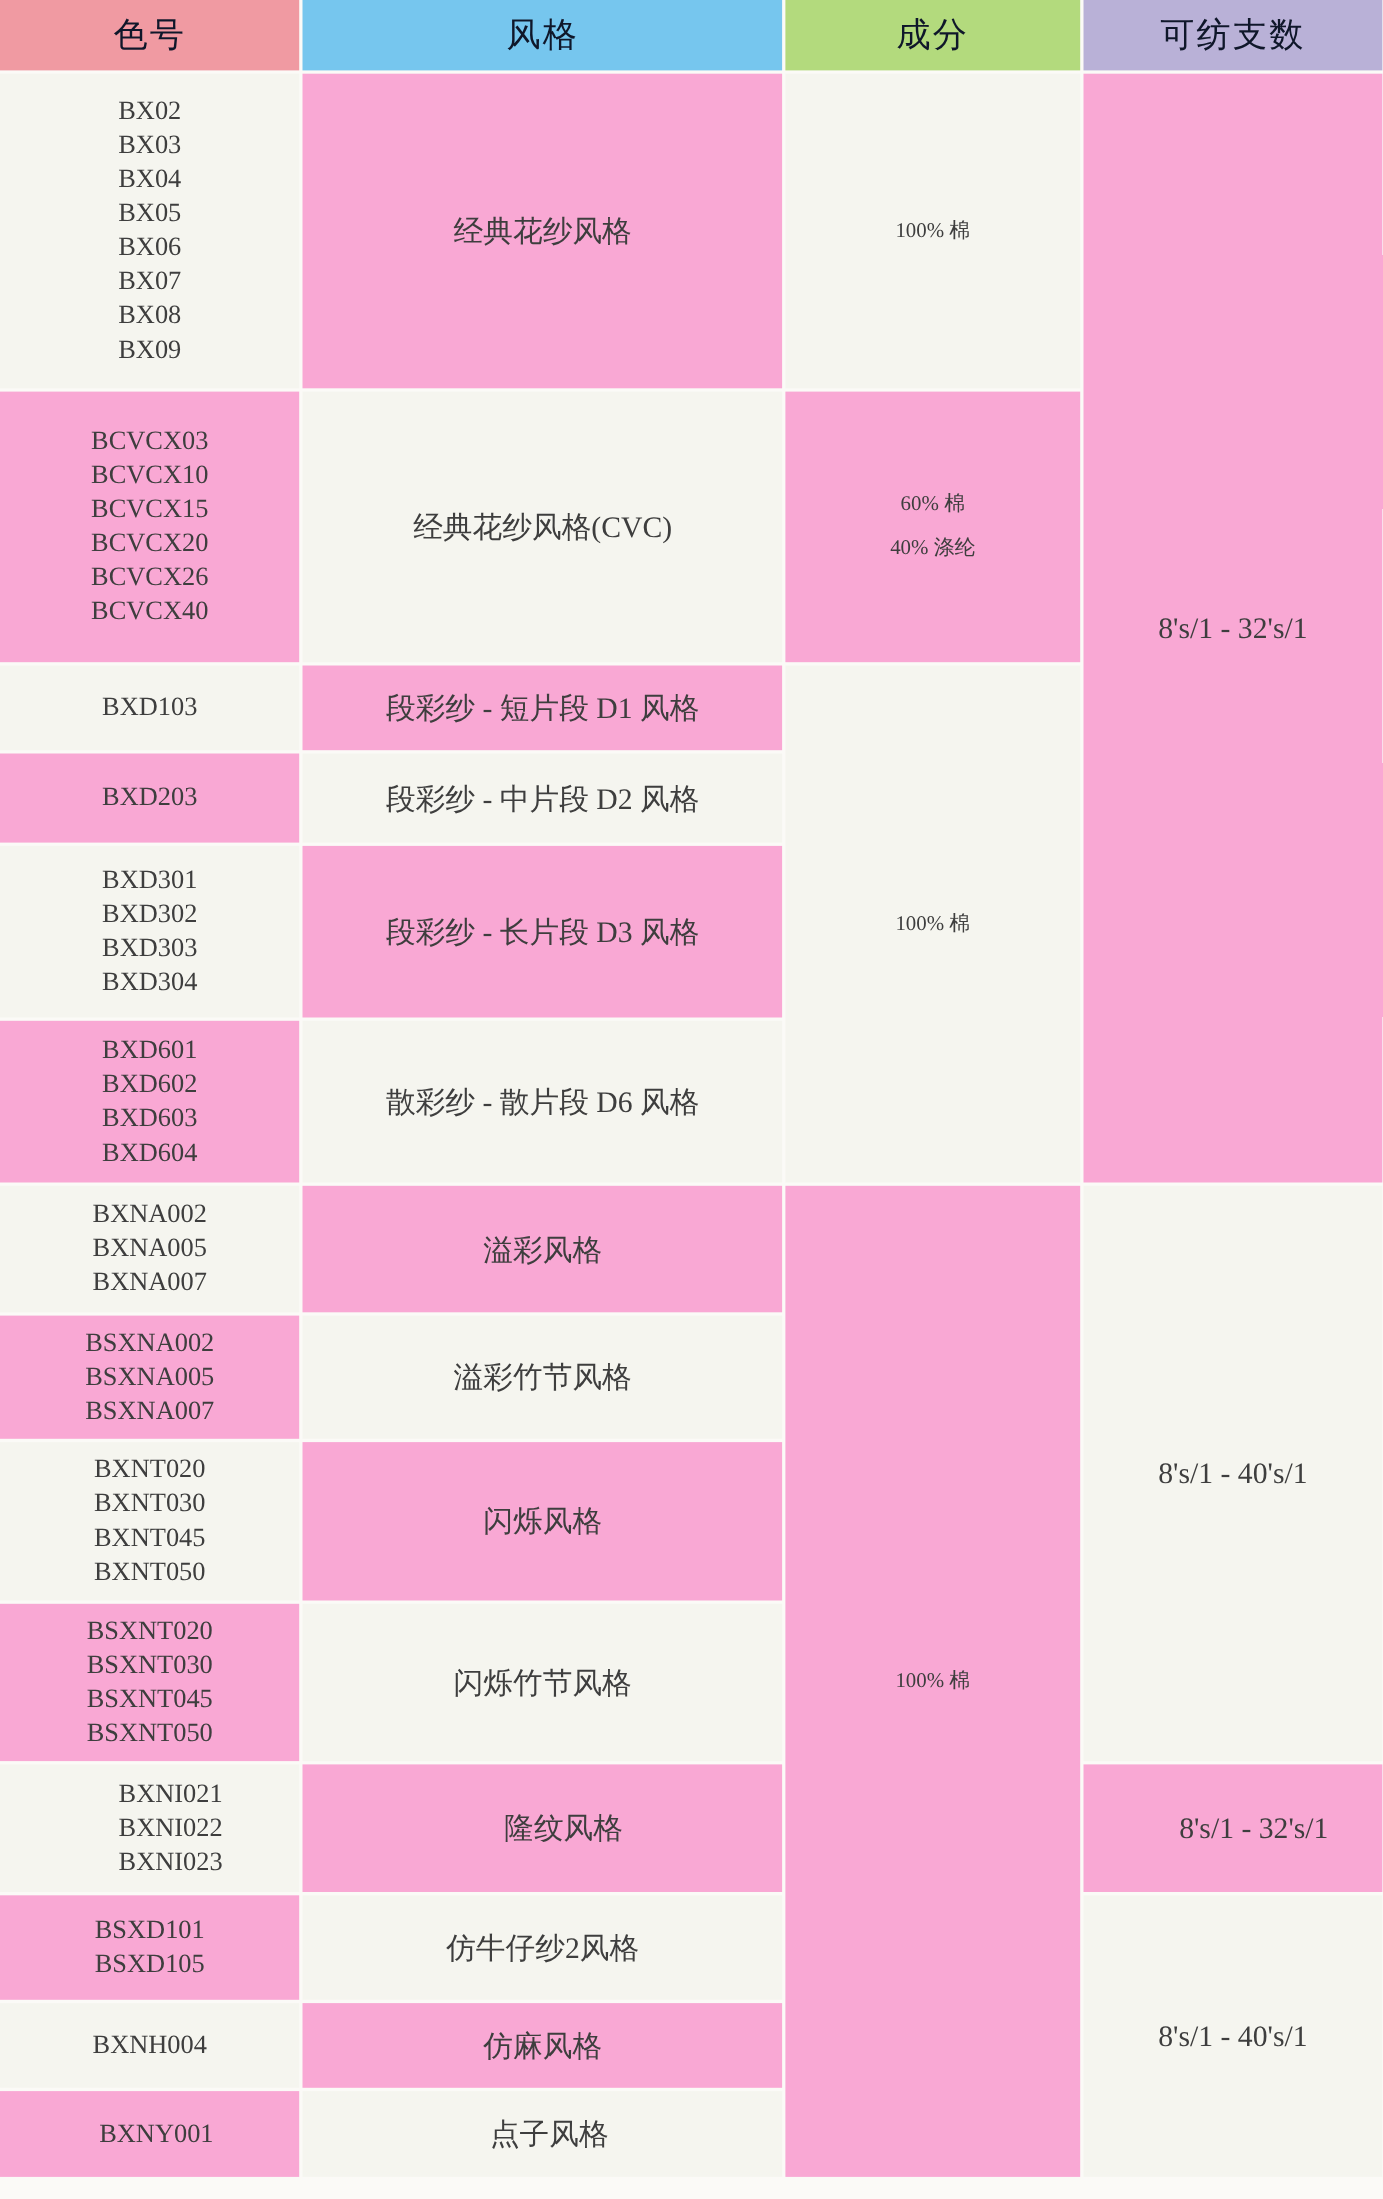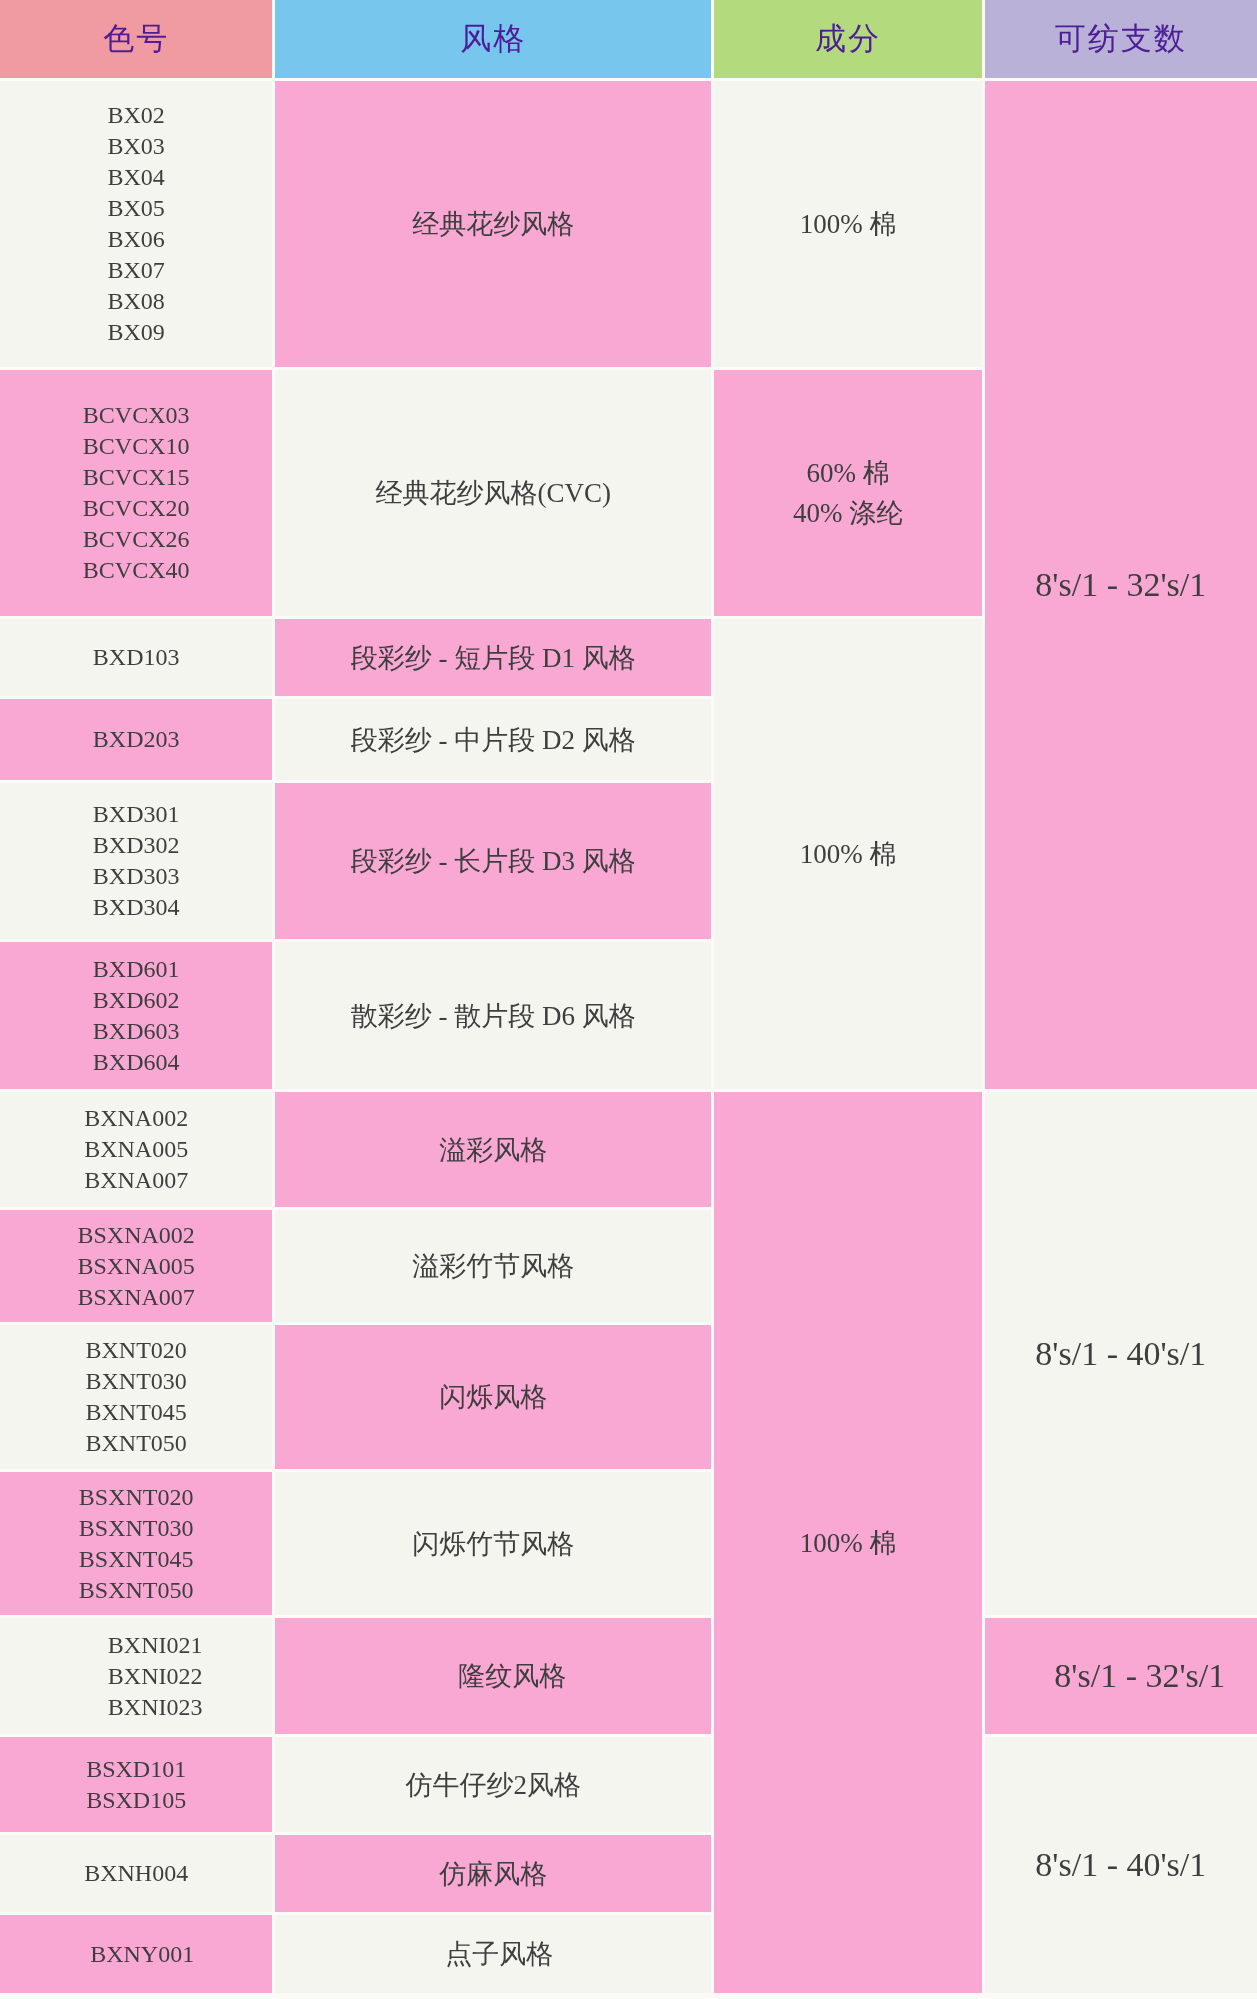--- a/index.html
+++ b/index.html
@@ -21,47 +21,47 @@
     margin: -3px 0 0 -3px;
     width: 1263px;
   }
   th, td {
     text-align: center;
     vertical-align: middle;
     padding: 0;
     overflow: hidden;
   }
   th {
-    color: #4c1d95;
+    color: #0f172a;
     font-size: 31px;
     font-weight: 400;
     letter-spacing: 2px;
-    height: 78px;
+    height: 64px;
   }
   .hdr-pink   { background: #f09aa2; }
   .hdr-blue   { background: #76c6ee; }
   .hdr-green  { background: #b3da7d; }
   .hdr-purple { background: #b9b1d7; }
 
   td { color: #3e3e3e; font-family: Liberation Serif, serif; }
   .cream { background: #f5f5ef; }
   .pinkc { background: #f9a8d4; }
 
   .codes {
     font-size: 24px;
     line-height: 31px;
     white-space: pre-line;
   }
   .style-cell { font-size: 27px; }
   .comp-cell  {
-    font-size: 27px;
+    font-size: 19px;
     line-height: 40px;
     white-space: pre-line;
   }
-  .count-cell { font-size: 34px; }
+  .count-cell { font-size: 27px; }
 
   
   .rh1  td { height: 286px; }
   .rh2  td { height: 246px; }
   .rh3  td { height: 77px;  }
   .rh4  td { height: 81px;  }
   .rh5  td { height: 156px; }
   .rh6  td { height: 147px; }
   .rh7  td { height: 115px; }
   .rh8  td { height: 112px; }

